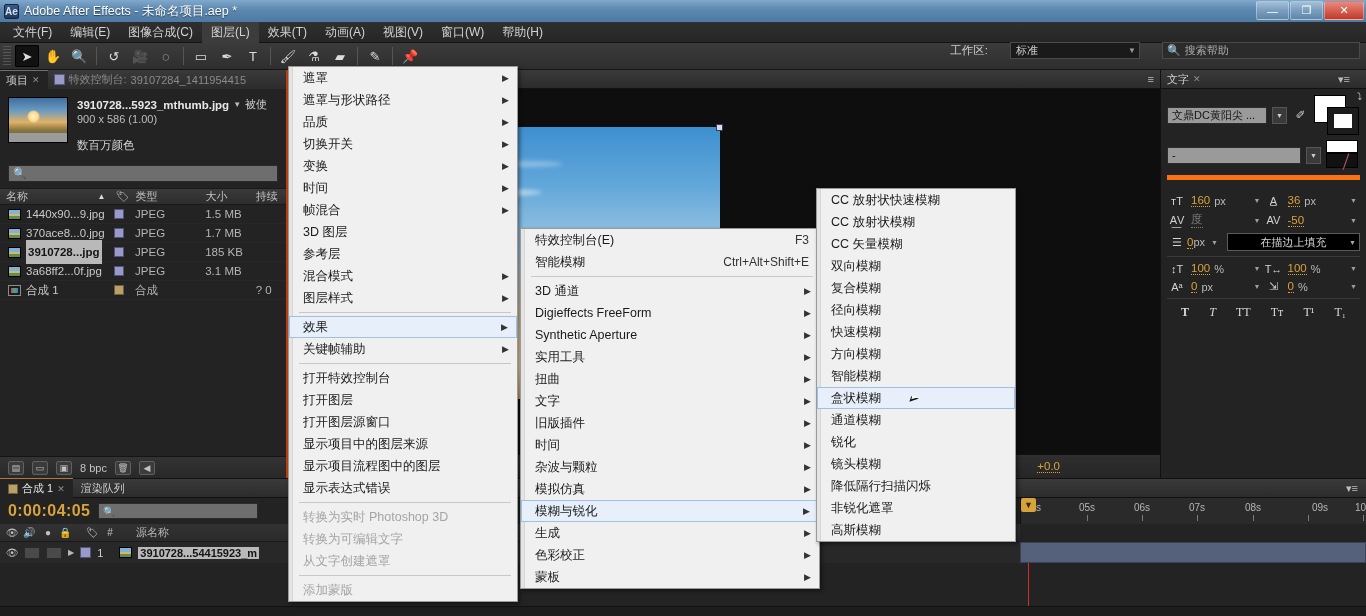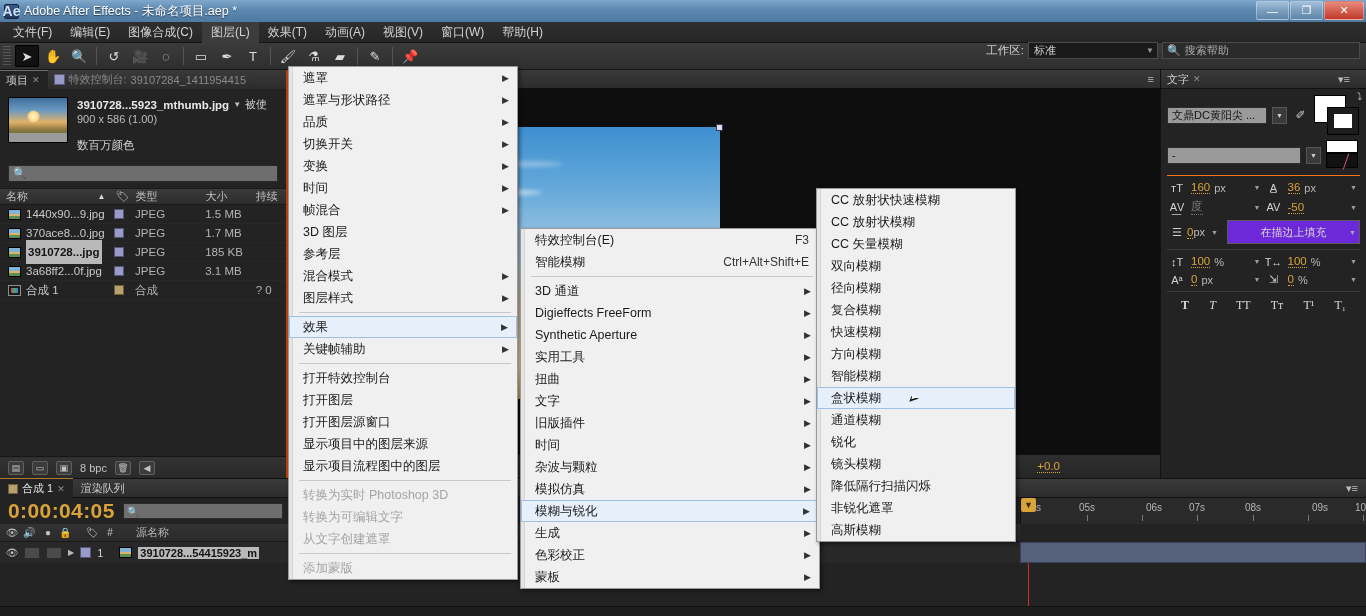--- a/index.html
+++ b/index.html
@@ -12,21 +12,21 @@
   
   #titlebar {
     height:22px; width:100%;
     background:linear-gradient(180deg,#7fa8cc 0%,#5c87ae 45%,#4e7aa3 100%);
     display:flex; align-items:center; position:relative;
   }
   #titlebar .aeicon {
     width:15px;height:15px;margin-left:4px;margin-right:5px;
     background:linear-gradient(180deg,#3a5a8a,#22375a);
     border:1px solid #16243c; border-radius:2px;
-    color:#cfe0f5;font-size:14px;font-weight:bold;
+    color:#cfe0f5;font-size:10px;font-weight:bold;
     display:flex;align-items:center;justify-content:center;
   }
   #titlebar .ttl { color:#ffffff; font-size:12.5px; text-shadow:0 1px 1px rgba(0,0,0,.55); }
   #wincontrols { position:absolute; right:2px; top:1px; display:flex; gap:1px; }
   #wincontrols div {
     width:33px;height:19px;display:flex;align-items:center;justify-content:center;
     color:#fff;font-size:11px;border:1px solid rgba(255,255,255,.35);
     background:linear-gradient(180deg,rgba(255,255,255,.32),rgba(255,255,255,.07));
     border-radius:2px;
   }
@@ -50,21 +50,21 @@
   }
   #toolbar .grip { width:8px;height:20px;margin:0 3px;
     background:repeating-linear-gradient(180deg,#6a6a6a 0 1px,transparent 1px 3px);opacity:.6;}
   .tool {
     width:24px;height:22px;display:flex;align-items:center;justify-content:center;
     color:#dcdcdc;font-size:13px;border-radius:2px;margin:0 1px;
   }
   .tool.active { background:#111; box-shadow:inset 0 0 0 1px #000; }
   .tsep { width:1px;height:18px;background:#555;margin:0 4px; }
   #workspace-area {
-    position:absolute;right:0;top:0;height:15px;display:flex;align-items:center;gap:4px;padding-right:6px;
+    position:absolute;right:0;top:0;height:15px;display:flex;align-items:center;gap:22px;padding-right:6px;
   }
   .wslabel { font-size:11.5px;color:#cfcfcf; }
   .wsselect {
     width:130px;height:17px;background:#1a1a1a;border:1px solid #4a4a4a;
     display:flex;align-items:center;padding-left:5px;font-size:11px;color:#ccc;position:relative;
   }
   .wsselect .arr { position:absolute;right:3px;color:#9a9a9a;font-size:8px; }
   .helpsearch {
     width:198px;height:17px;background:#2b2b2b;border:1px solid #4a4a4a;
     display:flex;align-items:center;padding-left:4px;gap:4px;font-size:11px;color:#aaa;
@@ -146,43 +146,43 @@
   .eyedrop{width:17px;height:17px;display:flex;align-items:center;justify-content:center;color:#ccc;font-size:12px;}
   .swatchbox{position:relative;width:46px;height:40px;}
   .sw-white{position:absolute;left:0;top:0;width:32px;height:28px;background:#fff;border:1px solid #000;}
   .sw-black{position:absolute;left:13px;top:12px;width:32px;height:28px;background:#fff;border:1px solid #000;
     box-shadow:inset 0 0 0 6px #1c1c1c;}
   .sw-rev{position:absolute;right:-2px;top:-4px;color:#ccc;font-size:10px;}
   .strokebox{width:34px;height:30px;position:relative;}
   .sb-top{position:absolute;left:0;top:0;width:32px;height:13px;background:#fff;border:1px solid #000;}
   .sb-bot{position:absolute;left:0;top:13px;width:32px;height:15px;background:#111;border:1px solid #000;}
   .sb-slash{position:absolute;left:16px;top:14px;color:#c05a6a;font-size:13px;transform:rotate(-8deg);}
-  .prop-grid{border-top:1px solid #f97316;padding-top:5px;}
+  .prop-grid{border-top:5px solid #f97316;padding-top:14px;}
   .pg-row{display:flex;align-items:center;margin-bottom:5px;}
   .pg-cell{flex:1;display:flex;align-items:center;gap:4px;}
   .pg-ico{width:20px;color:#d3d3d3;font-size:11px;text-align:center;}
   .pg-val{color:#d8a33a;font-size:11.5px;border-bottom:1px dotted #d8a33a;}
   .pg-unit{color:#b9b9b9;font-size:11px;}
   .pg-arr{margin-left:auto;color:#9d9d9d;font-size:7px;padding-right:3px;}
-  .fillbox{flex:1;height:24px;background:#6d28d9;border:1px solid #5a5a5a;display:flex;align-items:center;
+  .fillbox{flex:1;height:18px;background:#000000;border:1px solid #5a5a5a;display:flex;align-items:center;
     justify-content:center;font-size:11px;color:#d8d8d8;position:relative;}
   .fillbox .arr{position:absolute;right:3px;font-size:7px;color:#aaa;}
   .styleRow{display:flex;justify-content:space-around;align-items:center;border-top:1px solid #3a3a3a;
     padding:6px 4px;color:#d8d8d8;font-size:12px;}
   .styleRow span{font-family:"Liberation Serif",serif;}
   
   #timeline { position:absolute;left:0;right:0;bottom:0;height:138px;background:#232323;border-top:1px solid #111; }
   #tl-tabs { height:19px;background:linear-gradient(180deg,#3a3a3a,#2c2c2c);display:flex;align-items:center;
     font-size:11px;position:relative;border-bottom:1px solid #111;}
   .tl-tab{padding:2px 8px;display:flex;align-items:center;gap:4px;color:#cfcfcf;}
   .tl-tab.active{background:#232323;border-top:1px solid #b07a2a;color:#e4e4e4;}
   .tl-tab .sq{width:10px;height:10px;background:#b9a06a;border:1px solid #6e5f3c;}
   #tl-tabs .mn{position:absolute;right:8px;color:#bdbdbd;font-size:11px;}
   #tl-head{height:26px;display:flex;align-items:center;gap:8px;padding-left:8px;background:#232323;}
-  #timecode{color:#d8a33a;font-size:21px;font-weight:bold;letter-spacing:.4px;}
+  #timecode{color:#d8a33a;font-size:16px;font-weight:bold;letter-spacing:.4px;}
   #tl-search{width:160px;height:16px;background:#6e6e6e;border:1px solid #2a2a2a;display:flex;align-items:center;
     padding-left:4px;color:#1e1e1e;font-size:10px;gap:3px;}
   #tl-ruler{position:absolute;left:1020px;right:0;top:19px;height:26px;background:#2a2a2a;border-left:1px solid #111;}
   .tick{position:absolute;top:4px;font-size:10px;color:#b6b6b6;}
   .tickmark{position:absolute;top:17px;width:1px;height:6px;background:#7a7a7a;}
   #cti{position:absolute;top:0;width:15px;height:14px;background:#d8a33a;border-radius:2px;
     display:flex;align-items:center;justify-content:center;color:#3a2a08;font-size:9px;}
   #cti-line{position:absolute;top:14px;width:1px;height:124px;background:#d0302a;}
   #tl-colhead{position:absolute;left:0;top:45px;width:1020px;height:18px;background:linear-gradient(180deg,#333,#2a2a2a);
     display:flex;align-items:center;gap:6px;padding-left:6px;font-size:11px;color:#b6b6b6;border-bottom:1px solid #1a1a1a;}
@@ -531,21 +531,21 @@
     <span id="timecode">0:00:04:05</span>
     <div id="tl-search">
       <span>🔍</span>
       <span></span>
     </div>
   </div>
 
   <div id="tl-ruler">
     <span class="tick" style="left:4px;">04s</span>
     <span class="tick" style="left:58px;">05s</span>
-    <span class="tick" style="left:125px;">06s</span>
+    <span class="tick" style="left:113px;">06s</span>
     <span class="tick" style="left:168px;">07s</span>
     <span class="tick" style="left:224px;">08s</span>
     <span class="tick" style="left:279px;padding-left:12px;">09s</span>
     <span class="tick" style="left:334px;">10s</span>
     <span class="tickmark" style="left:66px;"></span>
       <span class="tickmark" style="left:121px;"></span>
     <span class="tickmark" style="left:176px;"></span>
       <span class="tickmark" style="left:232px;"></span>
     <span class="tickmark" style="left:287px;"></span>
       <span class="tickmark" style="left:342px;"></span>
@@ -639,20 +639,23 @@
     </div>
   <div class="itm">
       <span>打开图层源窗口</span>
     </div>
   <div class="itm">
       <span>显示项目中的图层来源</span>
     </div>
   <div class="itm">
       <span>显示项目流程图中的图层</span>
     </div>
+  <div class="itm">
+      <span>显示表达式错误</span>
+    </div>
   <div class="sep"></div>
   <div class="itm dis">
       <span>转换为实时 Photoshop 3D</span>
     </div>
   <div class="itm dis">
       <span>转换为可编辑文字</span>
     </div>
   <div class="itm dis">
       <span>从文字创建遮罩</span>
     </div>
@@ -739,24 +742,24 @@
   <div class="itm">
       <span>CC 放射状模糊</span>
     </div>
   <div class="itm">
       <span>CC 矢量模糊</span>
     </div>
   <div class="itm">
       <span>双向模糊</span>
     </div>
   <div class="itm">
+      <span>复合模糊</span>
+    </div>
+  <div class="itm">
       <span>径向模糊</span>
-    </div>
-  <div class="itm">
-      <span>复合模糊</span>
     </div>
   <div class="itm">
       <span>快速模糊</span>
     </div>
   <div class="itm">
       <span>方向模糊</span>
     </div>
   <div class="itm">
       <span>智能模糊</span>
     </div>

